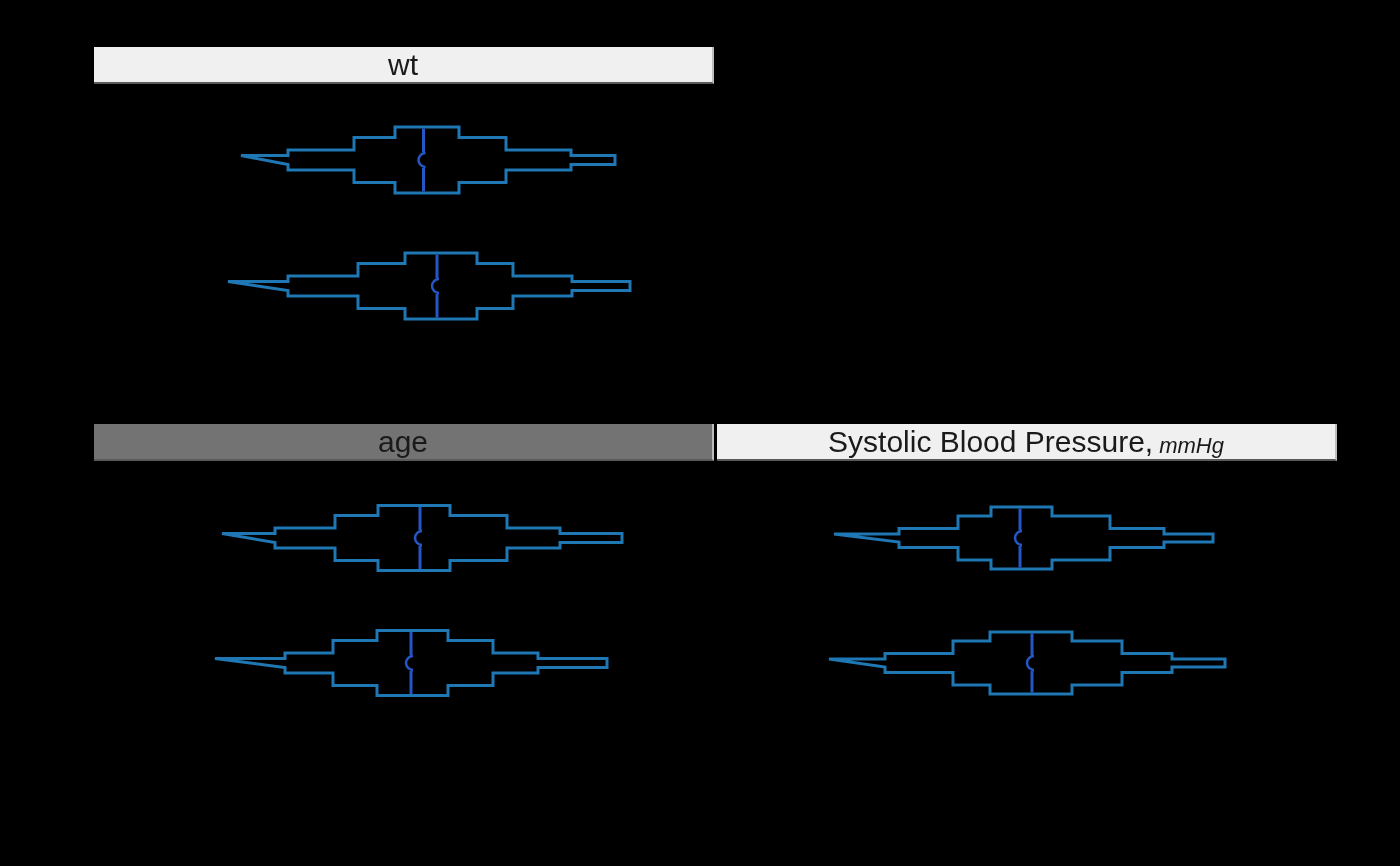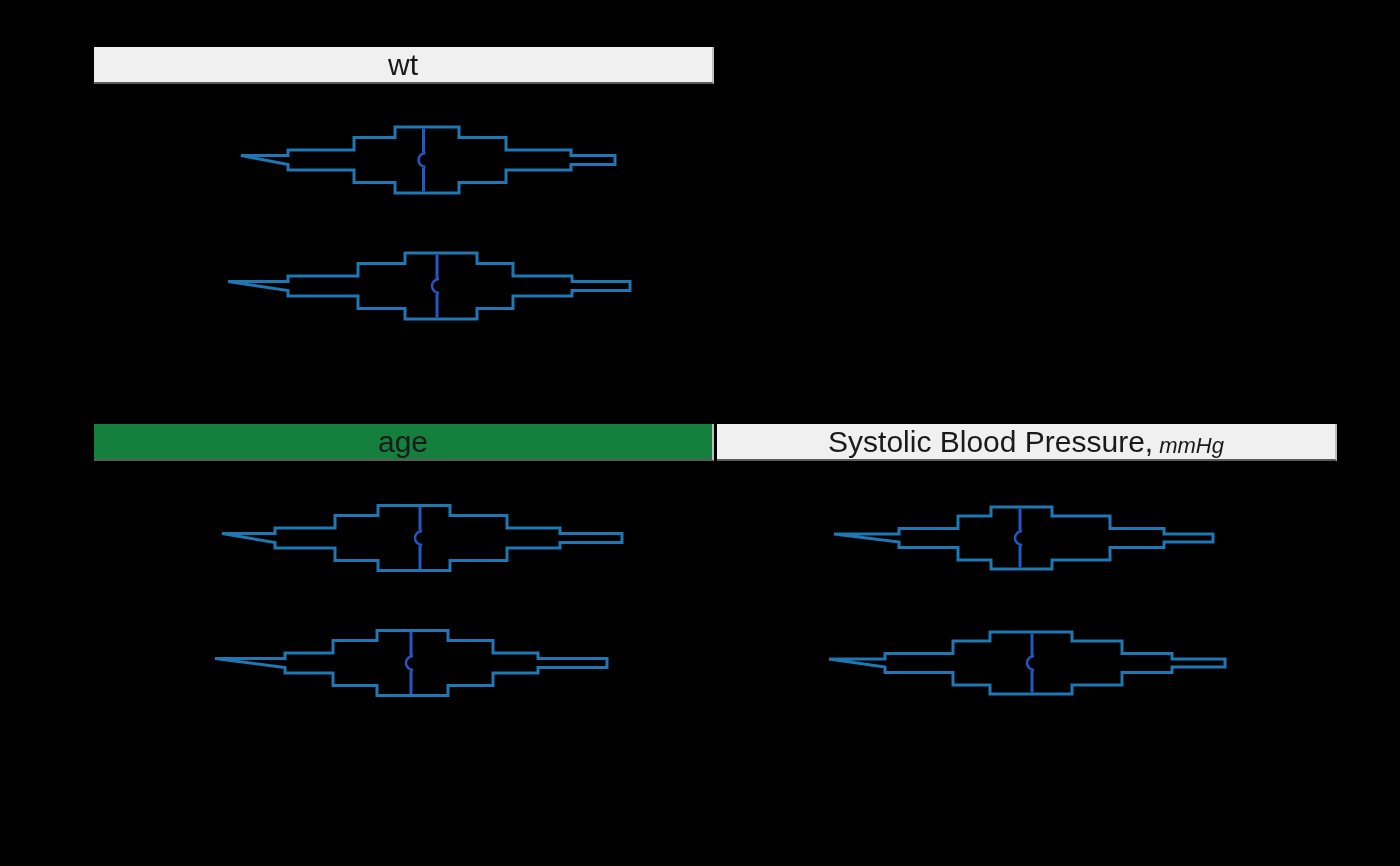--- a/index.html
+++ b/index.html
@@ -82,21 +82,21 @@
           <path d="M 1032 633.5 L 1032 655 M 1032 671 L 1032 692.5" fill="none" stroke="#2457c5" stroke-width="3"></path>
           <path d="M 1034 656 A 7 7 0 0 0 1034 670" fill="none" stroke="#2457c5" stroke-width="2.5"></path>
         </g>
       </g>
   </svg>
 
   <div class="strip" id="strip-wt" style="left: 94px; top: 47px; width: 620px; height: 37px; background: rgb(240, 240, 240); color: rgb(26, 26, 26);">
     <span class="main-label">wt</span>
   </div>
 
-  <div class="strip" id="strip-age" style="left: 94px; top: 424px; width: 620px; height: 37px; background: #15803d; color: rgb(26, 26, 26);">
+  <div class="strip" id="strip-age" style="left: 94px; top: 424px; width: 620px; height: 37px; background: #737373; color: rgb(26, 26, 26);">
     <span class="main-label">age</span>
   </div>
 
   <div class="strip" id="strip-sbp" style="left: 717px; top: 424px; width: 620px; height: 37px; background: rgb(240, 240, 240); color: rgb(26, 26, 26);">
     <span class="main-label">Systolic Blood Pressure,</span>
     <span class="unit-label">mmHg</span>
   </div>
 
 </div>
 

